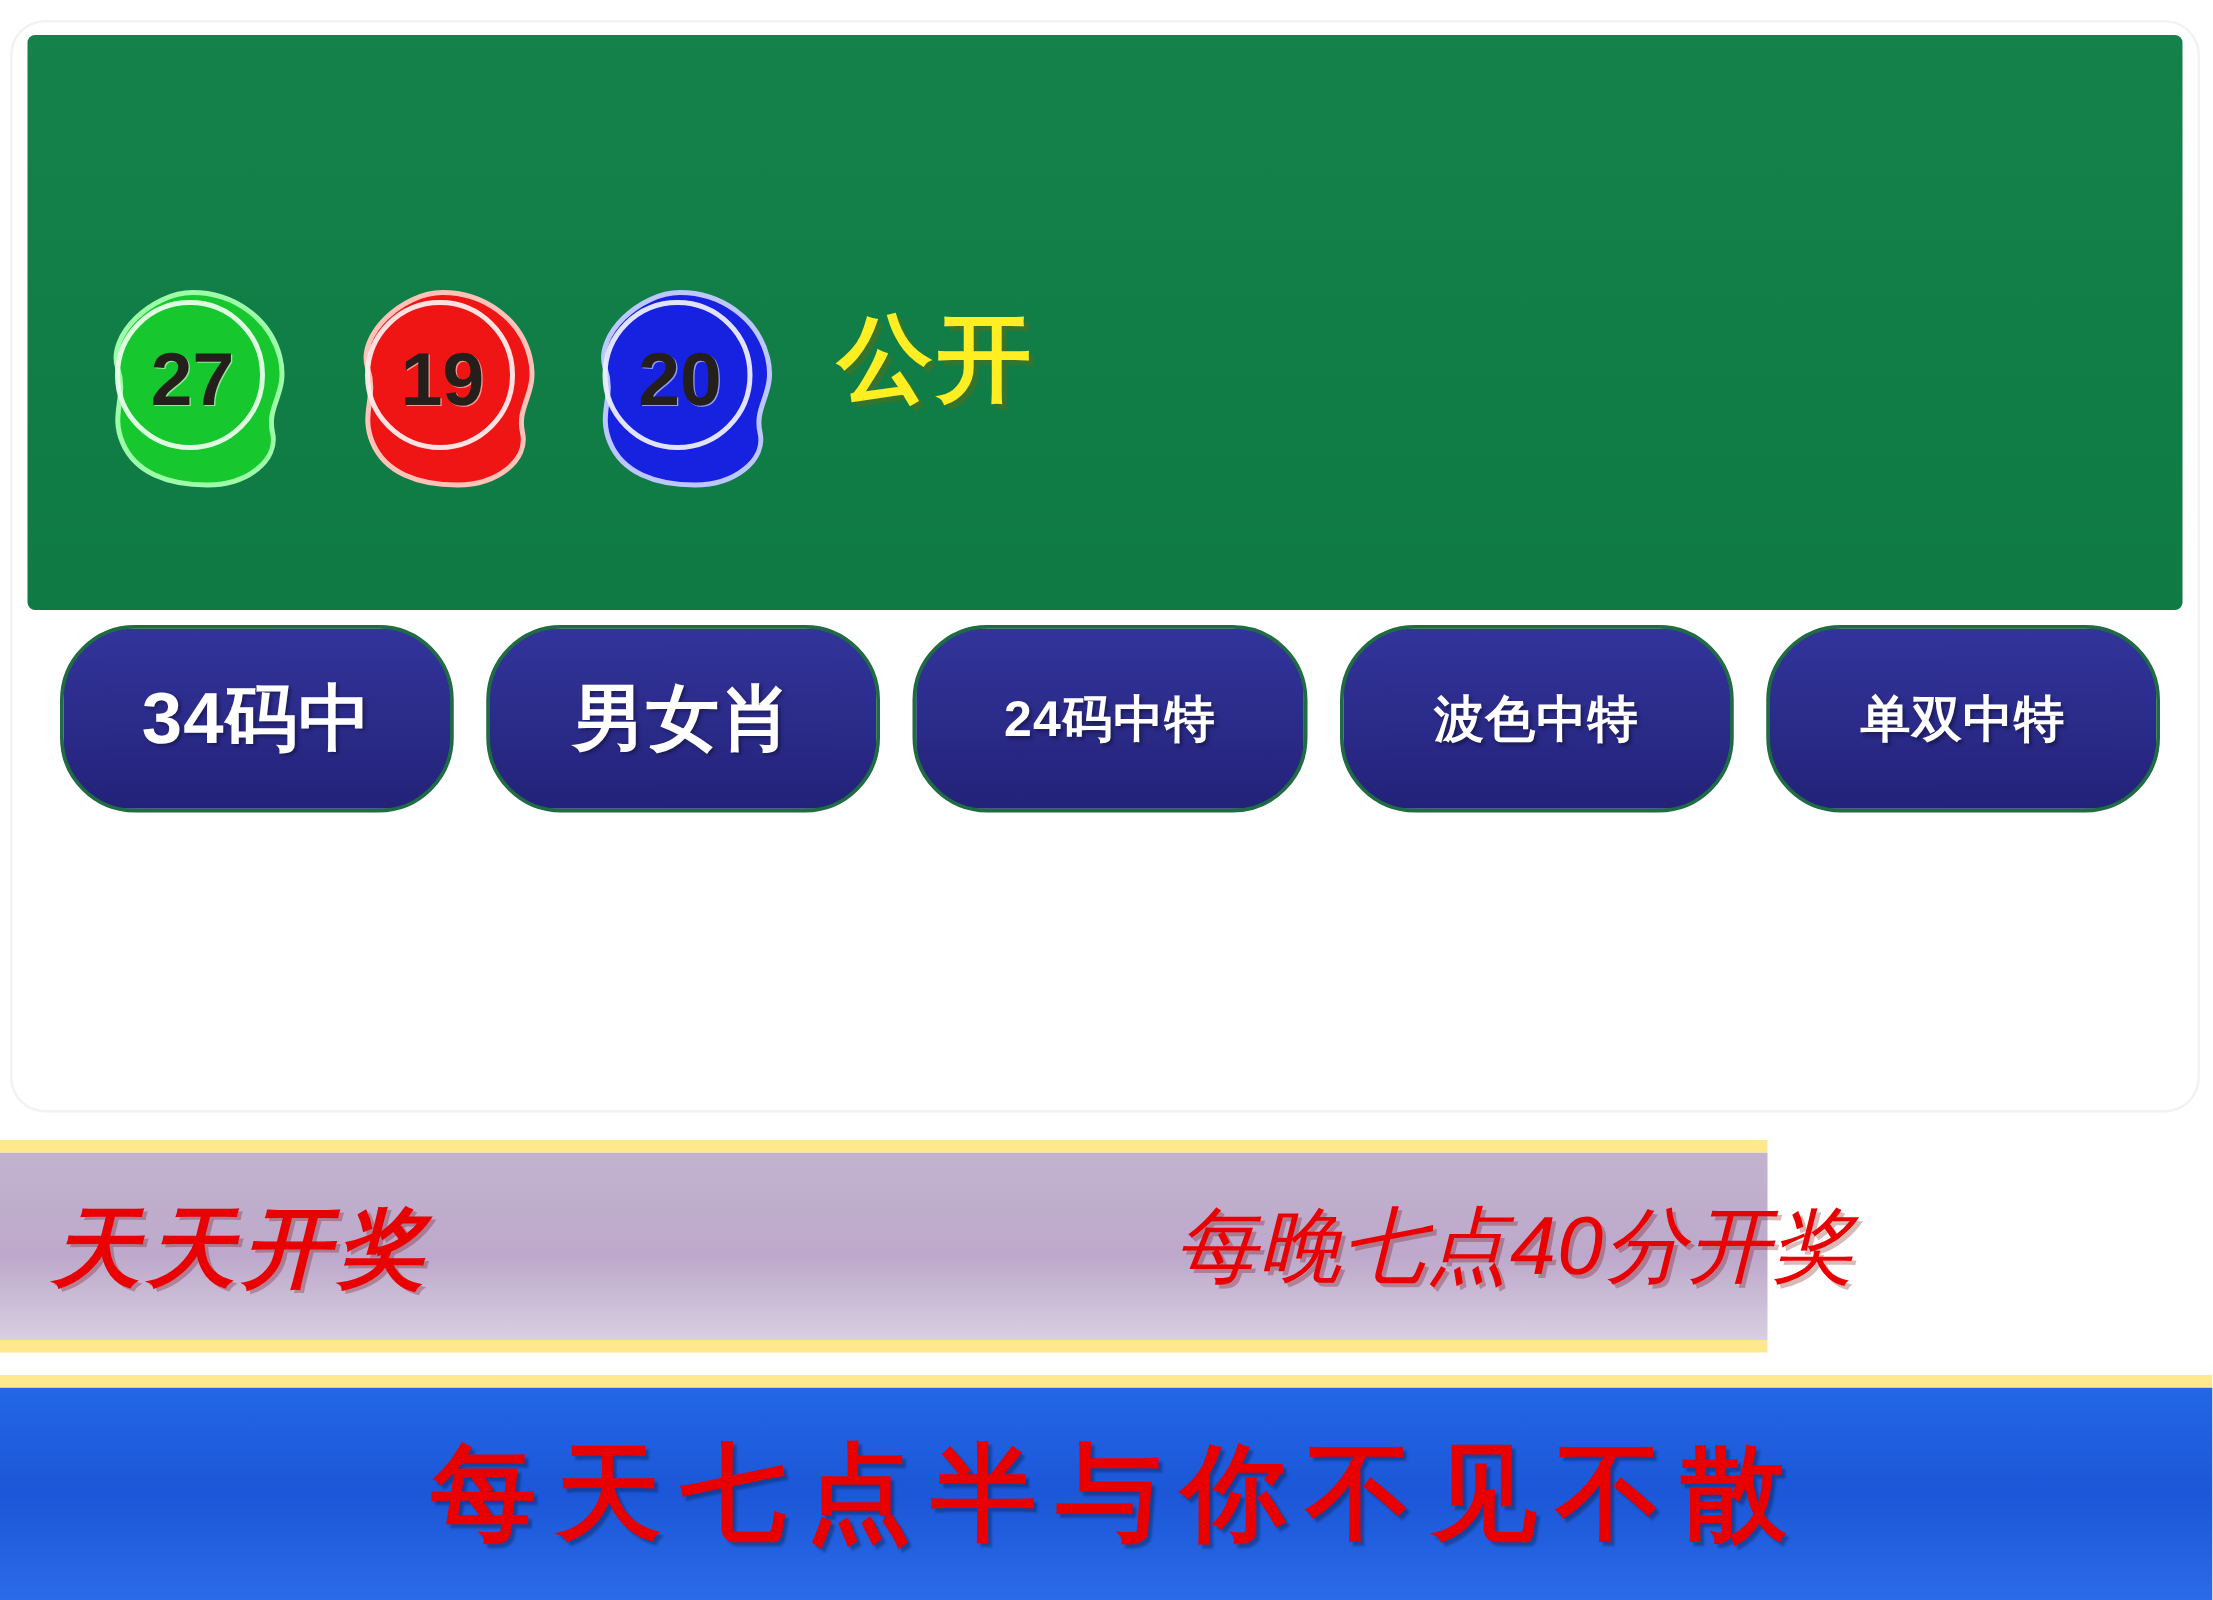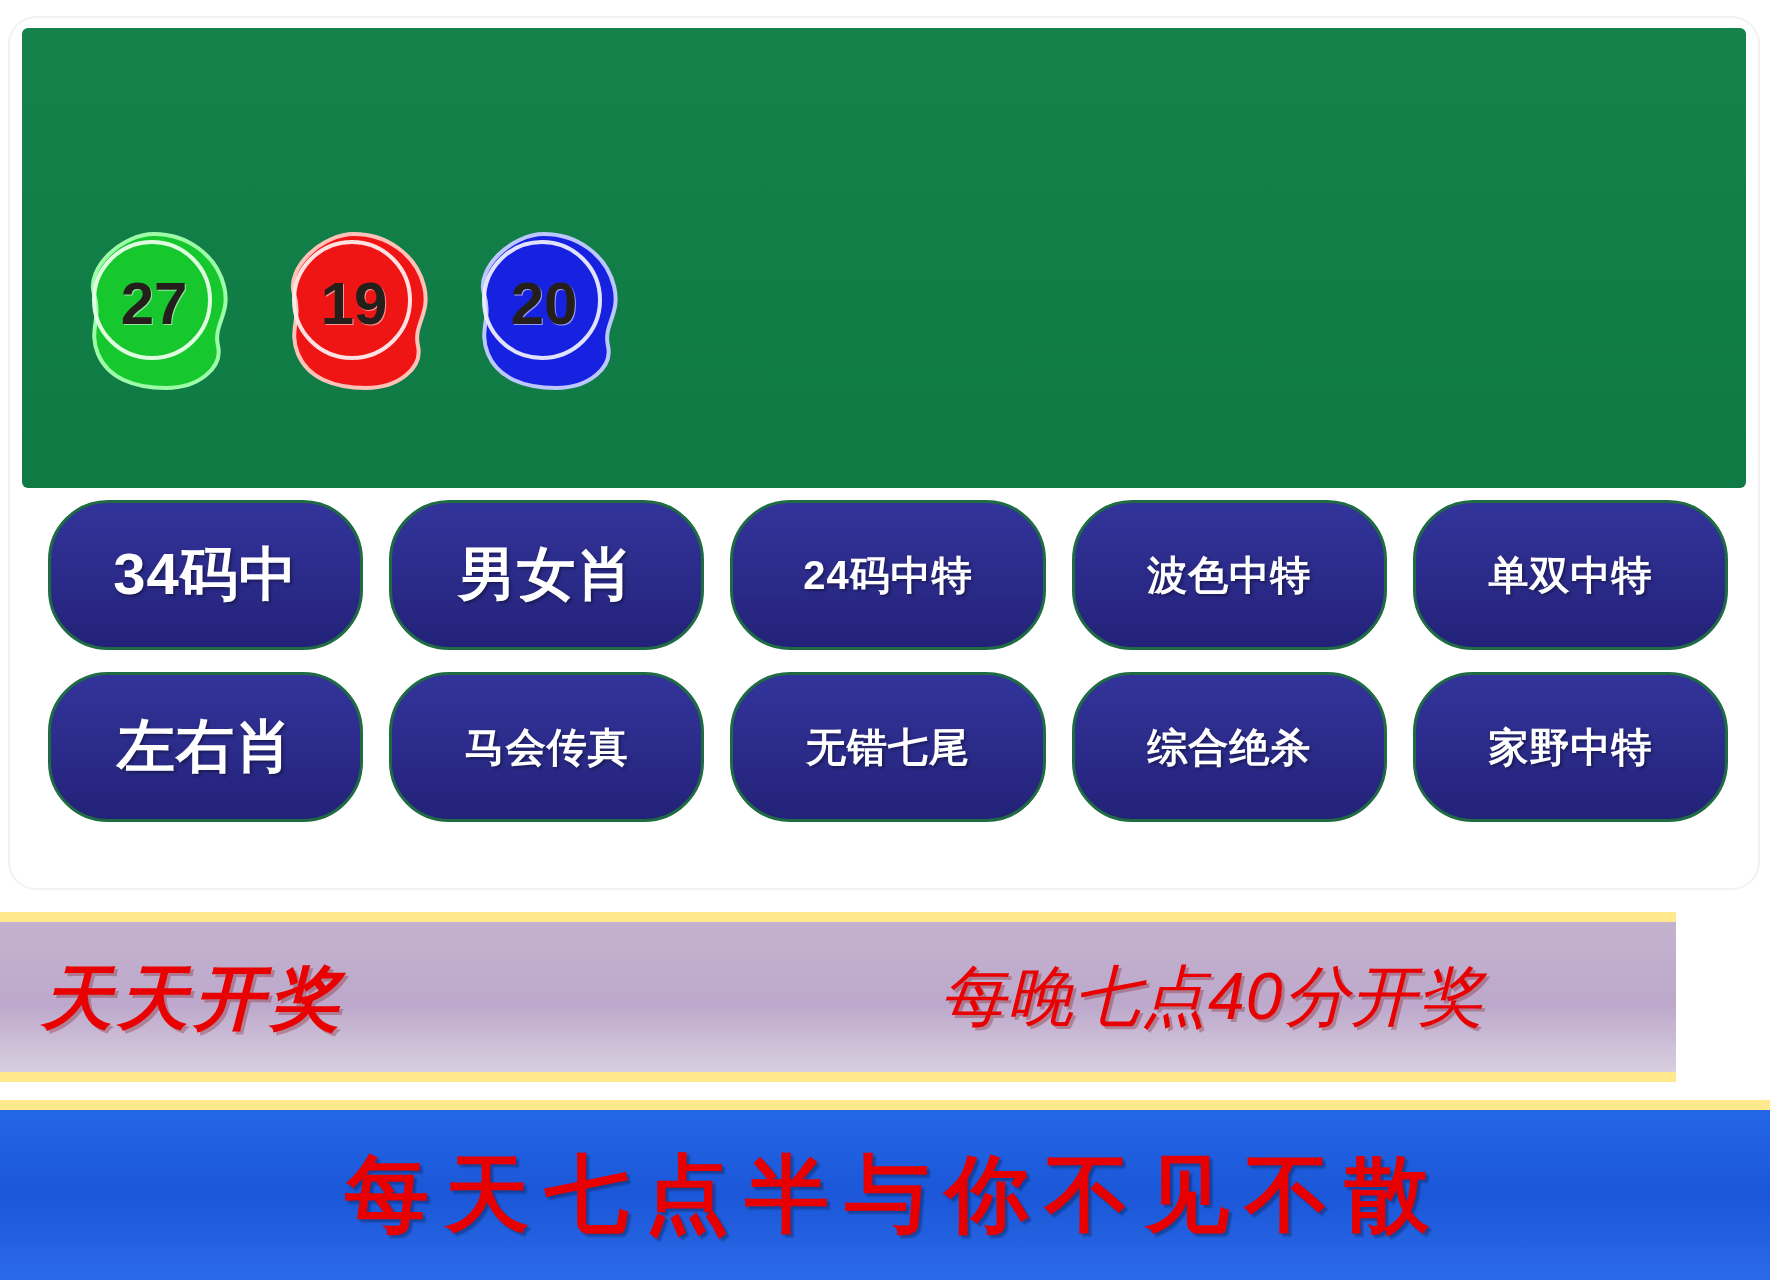--- a/index.html
+++ b/index.html
@@ -164,21 +164,21 @@
     white-space: nowrap;
     text-shadow: 2px 2px 3px rgba(0,0,0,0.35);
   }
   .pill.narrow { font-size: 40px; }
 
   
   .banner-lav {
     position: absolute;
     left: 0;
     top: 912px;
-    width: 1676px;
+    width: 1414px;
     height: 170px;
     background: linear-gradient(180deg, #c3b3cf 0%, #bda8cb 55%, #d8cfe0 100%);
     border-top: 10px solid #ffe98c;
     border-bottom: 10px solid #ffe98c;
     box-sizing: border-box;
   }
   .banner-lav .left-txt {
     position: absolute;
     left: 42px;
     top: 30px;
@@ -258,41 +258,35 @@
         <div class="ball" id="ball-2">
           <svg class="blob" viewBox="0 0 160 165" xmlns="http://www.w3.org/2000/svg">
             <path d="M80 6 C112 6 142 26 150 58 C157 86 139 96 144 118 C149 140 124 160 92 160 C60 160 34 150 24 126 C14 102 28 90 20 66 C12 40 48 6 80 6 Z" fill="#1622e0" stroke="#bcc6ff" stroke-width="4"></path>
             <circle cx="78" cy="72" r="58" fill="none" stroke="#eceeff" stroke-width="4" opacity="0.95"></circle>
           </svg>
           <div class="num">20</div>
         </div>
 
       </div>
 
+      <div class="gongkai">公开</div>
 
 
     </div>
 
     <div class="pill-grid">
 
       <div class="pill-row">
         <div class="pill">34码中</div>
         <div class="pill">男女肖</div>
         <div class="pill narrow">24码中特</div>
         <div class="pill narrow">波色中特</div>
         <div class="pill narrow">单双中特</div>
       </div>
 
-      <div class="pill-row">
-        <div class="pill">左右肖</div>
-        <div class="pill narrow">马会传真</div>
-        <div class="pill narrow">无错七尾</div>
-        <div class="pill narrow">综合绝杀</div>
-        <div class="pill narrow">家野中特</div>
-      </div>
 
     </div>
 
   </div>
 
   <div class="banner-lav">
     <div class="left-txt">天天开奖</div>
     <div class="right-txt">每晚七点40分开奖</div>
   </div>
 

